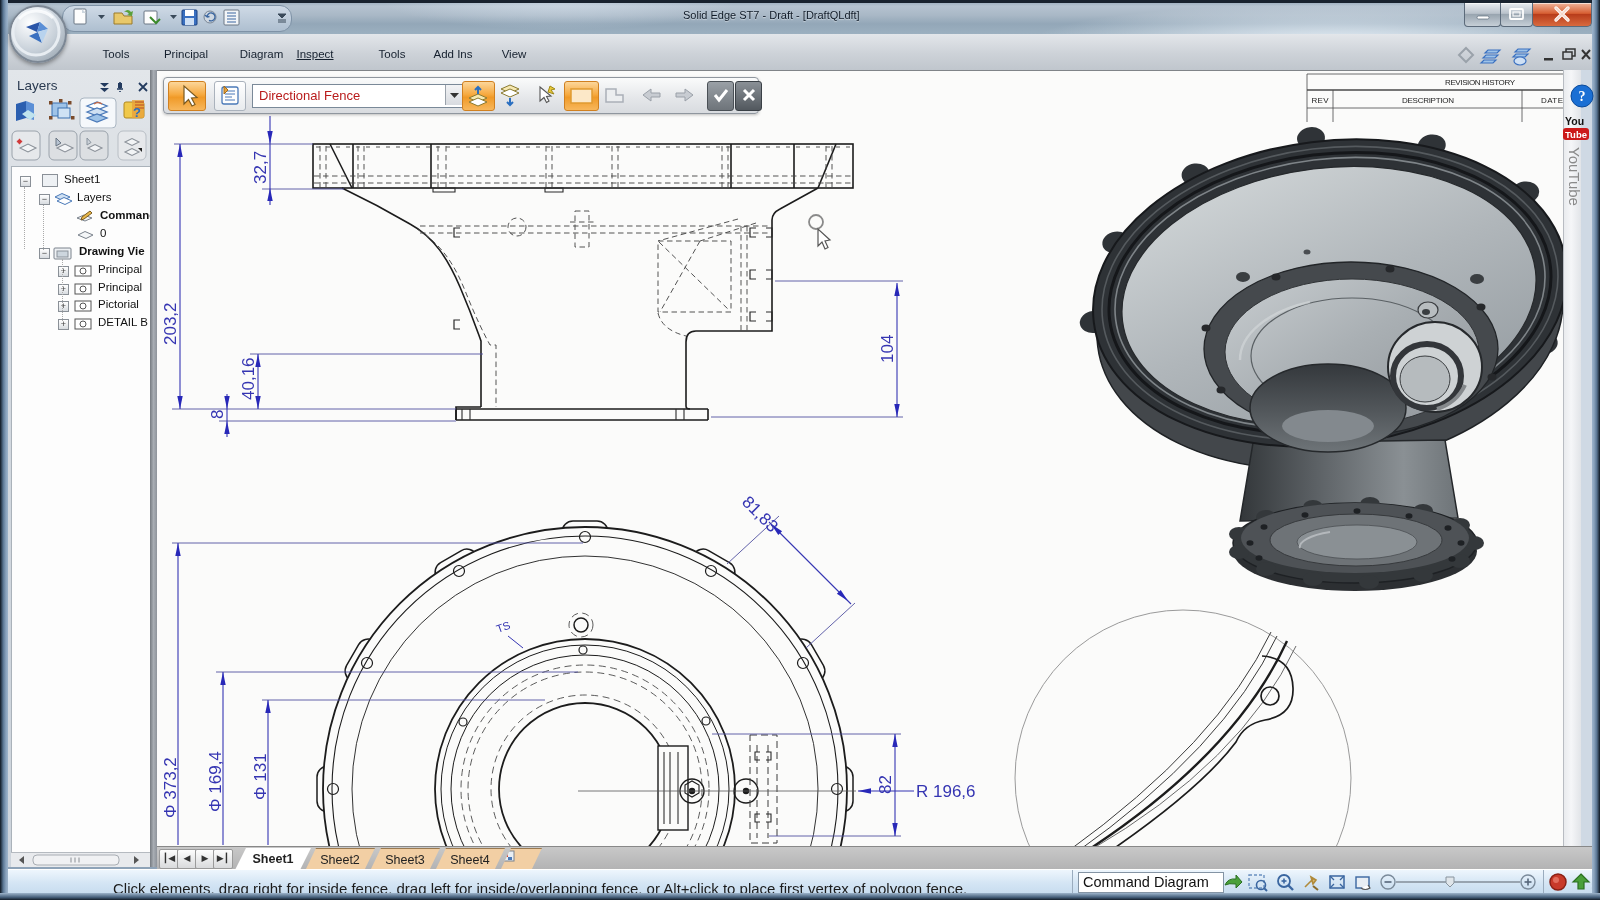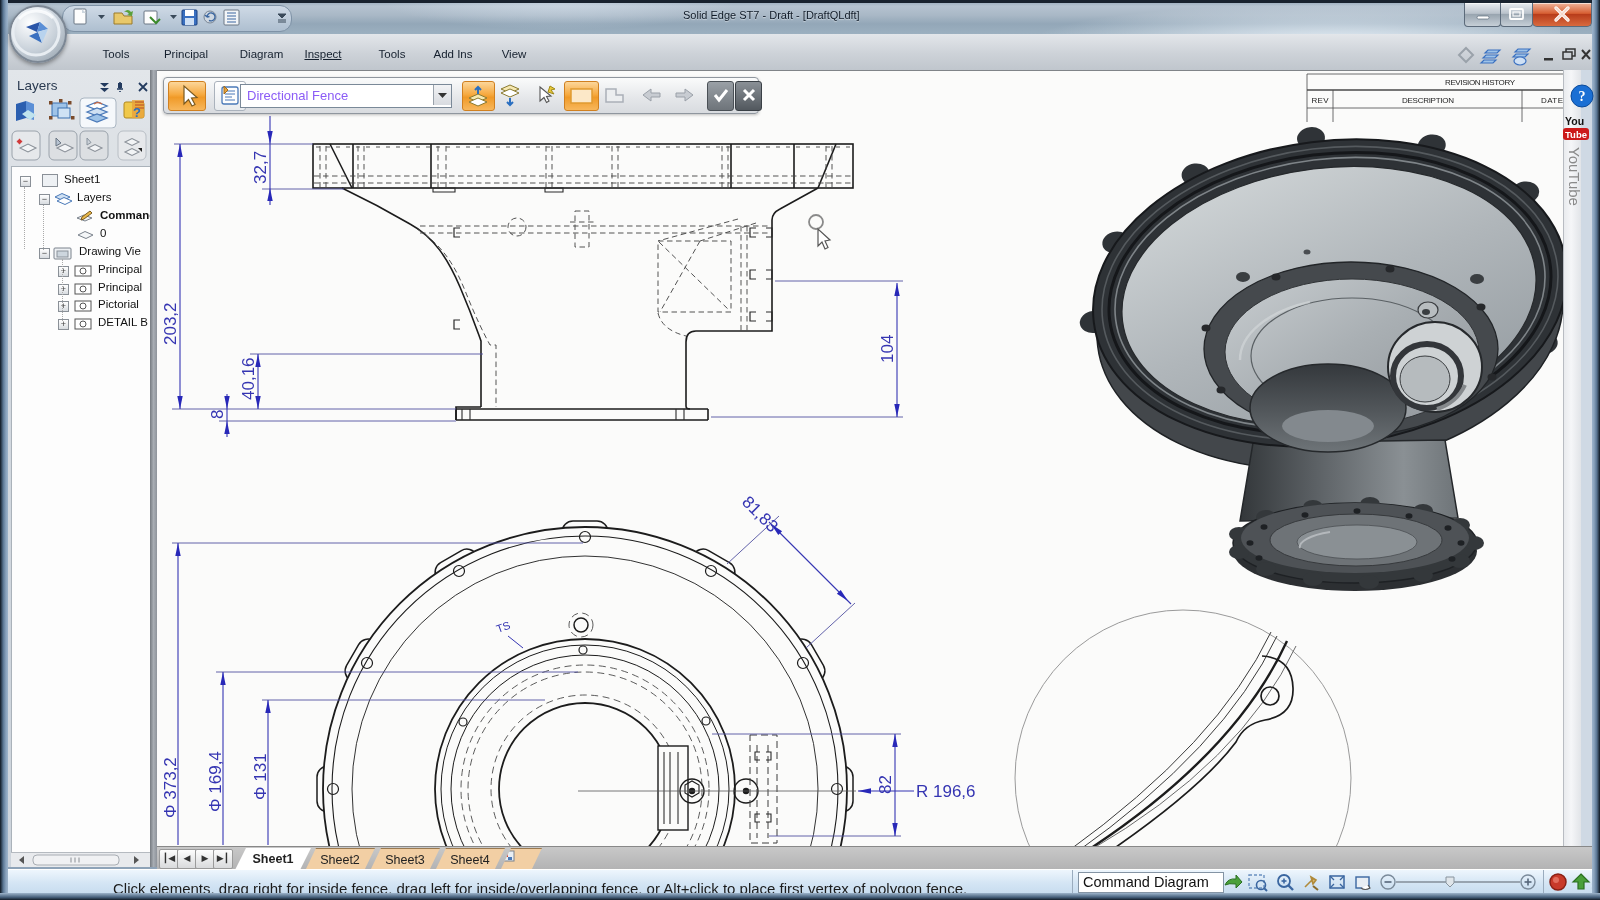--- a/index.html
+++ b/index.html
@@ -34,21 +34,21 @@
 .trow{position:absolute;white-space:nowrap;}
 .expbox{position:absolute;width:9px;height:9px;border:1px solid #8a9097;background:linear-gradient(180deg,#fff,#d8dce0);font-size:9px;line-height:8px;text-align:center;color:#444;}
 
 #sheet{left:157px;top:70px;width:1406px;height:776px;background:#fbfbfa;}
 #vscroll{left:1563px;top:70px;width:18px;height:776px;background:linear-gradient(90deg,#e9ebee,#f5f6f8 40%,#dfe2e6);border-left:1px solid #b8bcc2;}
 #rgap{left:1581px;top:70px;width:11px;height:776px;background:#cfd9e4;}
 
 #ftool{left:163px;top:77px;width:594px;height:35px;background:linear-gradient(180deg,#fafbfb,#e4e6e9 60%,#d8dbdf);border:1px solid #8f969e;border-radius:4px;box-shadow:0 1px 3px rgba(0,0,0,.25);z-index:20;}
 .tbtn{position:absolute;top:3px;height:28px;border-radius:3px;}
 .obtn{background:linear-gradient(180deg,#fcd69a,#f6a93f 45%,#f09a28 55%,#f7b75c);border:1px solid #d08020;}
-#combo{position:absolute;left:76px;top:6px;width:204px;height:22px;background:#fff;border:1px solid #7a8998;font-size:13px;color:#8b5cf6;line-height:21px;padding-left:6px;}
+#combo{position:absolute;left:88px;top:6px;width:204px;height:22px;background:#fff;border:1px solid #7a8998;font-size:13px;color:#b91c1c;line-height:21px;padding-left:6px;}
 #combo .da{position:absolute;right:0;top:0;width:17px;height:20px;background:linear-gradient(180deg,#f2f3f5,#d8dbe0);border-left:1px solid #9aa2ab;}
 
 #tabbar{left:157px;top:846px;width:1435px;height:23px;background:linear-gradient(180deg,#c8c8c8,#b2b2b3);border-top:1px solid #888;}
 .navb{position:absolute;top:2px;width:18px;height:18px;background:linear-gradient(180deg,#fdfdfd,#d9dadc);border:1px solid #9a9a9a;border-radius:2px;text-align:center;line-height:17px;font-size:9px;color:#333;}
 .stab{position:absolute;top:1px;height:22px;line-height:22px;font-size:12.5px;color:#222;text-align:center;clip-path:polygon(11px 0,100% 0,calc(100% - 11px) 100%,0 100%);}
 .stab.inactive{background:#f2cfa4;border-top:1px solid #9a7a50;}
 
 #sbar{left:2px;top:869px;width:1596px;height:24px;background:linear-gradient(180deg,#eef6fd,#d4e5f4 55%,#c7dcef);border-top:1px solid #fff;font-size:15px;color:#1c1c1c;}
 #cmdbox{position:absolute;left:1076px;top:2px;width:136px;height:19px;background:#fff;border:1px solid #8494a4;font-size:14.5px;color:#111;padding:0 4px;line-height:19px;}
 .sic{position:absolute;top:2px;width:24px;height:20px;}
@@ -85,21 +85,21 @@
   <path d="M17,22 L31,17 L28,27 Z" fill="#2a55a8"></path>
   <path d="M31,17 L39,24 L28,27 Z" fill="#5b8fd6"></path>
   <path d="M20,31 L29,27 L33,38 Z" fill="#3a70c0"></path>
   <path d="M33,38 L39,24 L29,27 Z" fill="#b8d3ee"></path>
   <path d="M10,14 a23,23 0 0 1 34,-1" fill="none" stroke="#fdfeff" stroke-width="3" opacity="0.8"></path>
  </svg>
  <div class="abs" id="ribbon"></div>
  <div class="abs rtab" style="left:92px;width:48px;">Tools</div>
  <div class="abs rtab" style="left:157px;width:58px;">Principal</div>
  <div class="abs rtab" style="left:234px;width:55px;">Diagram</div>
- <div class="abs rtab" style="left:300px;width:46px;text-decoration:underline;">Inspect</div>
+ <div class="abs rtab" style="left:292px;width:46px;text-decoration:underline;">Inspect</div>
  <div class="abs rtab" style="left:372px;width:40px;">Tools</div>
  <div class="abs rtab" style="left:430px;width:46px;">Add Ins</div>
  <div class="abs rtab" style="left:496px;width:36px;">View</div>
  <div class="abs" id="appbtn"></div>
  <div class="abs wbtn" id="wmin">
       <svg width="35" height="23">
         <rect x="12" y="13" width="12" height="3" rx="1.5" fill="#fff" stroke="#5a6a7a" stroke-width="0.7"></rect>
       </svg>
     </div>
  <div class="abs wbtn" id="wmax">
@@ -538,21 +538,21 @@
           <path d="M2,7 l7,-3.5 8,3.5 -7,3.5 Z" fill="#f4f6f8" stroke="#7a828c"></path>
         </svg>
         <span style="position:absolute;left:24px;top:0px;">0</span>
       </div>
   <div class="trow" style="left:27px;top:79px;">
         <span class="expbox" style="left:0;top:2px;">−</span>
         <svg style="position:absolute;left:14px;top:1px;" width="22" height="13">
           <rect x="1" y="1" width="17" height="11" rx="1" fill="#eef1f4" stroke="#7a828c"></rect>
           <rect x="4" y="4" width="11" height="6" fill="#cdd6de" stroke="#8a929a"></rect>
         </svg>
-        <span style="position:absolute;left:40px;top:-1px;">Drawing Vie</span>
+        <span style="position:absolute;left:40px;top:-1px;font-weight:bold;">Drawing Vie</span>
       </div>
   <div class="trow" style="left:46px;top:97px;">
         <span class="expbox" style="left:0;top:2px;">+</span>
         <svg style="position:absolute;left:16px;top:1px;" width="20" height="12">
           <rect x="1" y="1" width="16" height="10" fill="#fff" stroke="#555"></rect>
           <circle cx="9" cy="6" r="3" fill="none" stroke="#555"></circle>
         </svg>
         <span style="position:absolute;left:40px;top:-1px;">Principal</span>
       </div>
   <div class="trow" style="left:46px;top:115px;">

